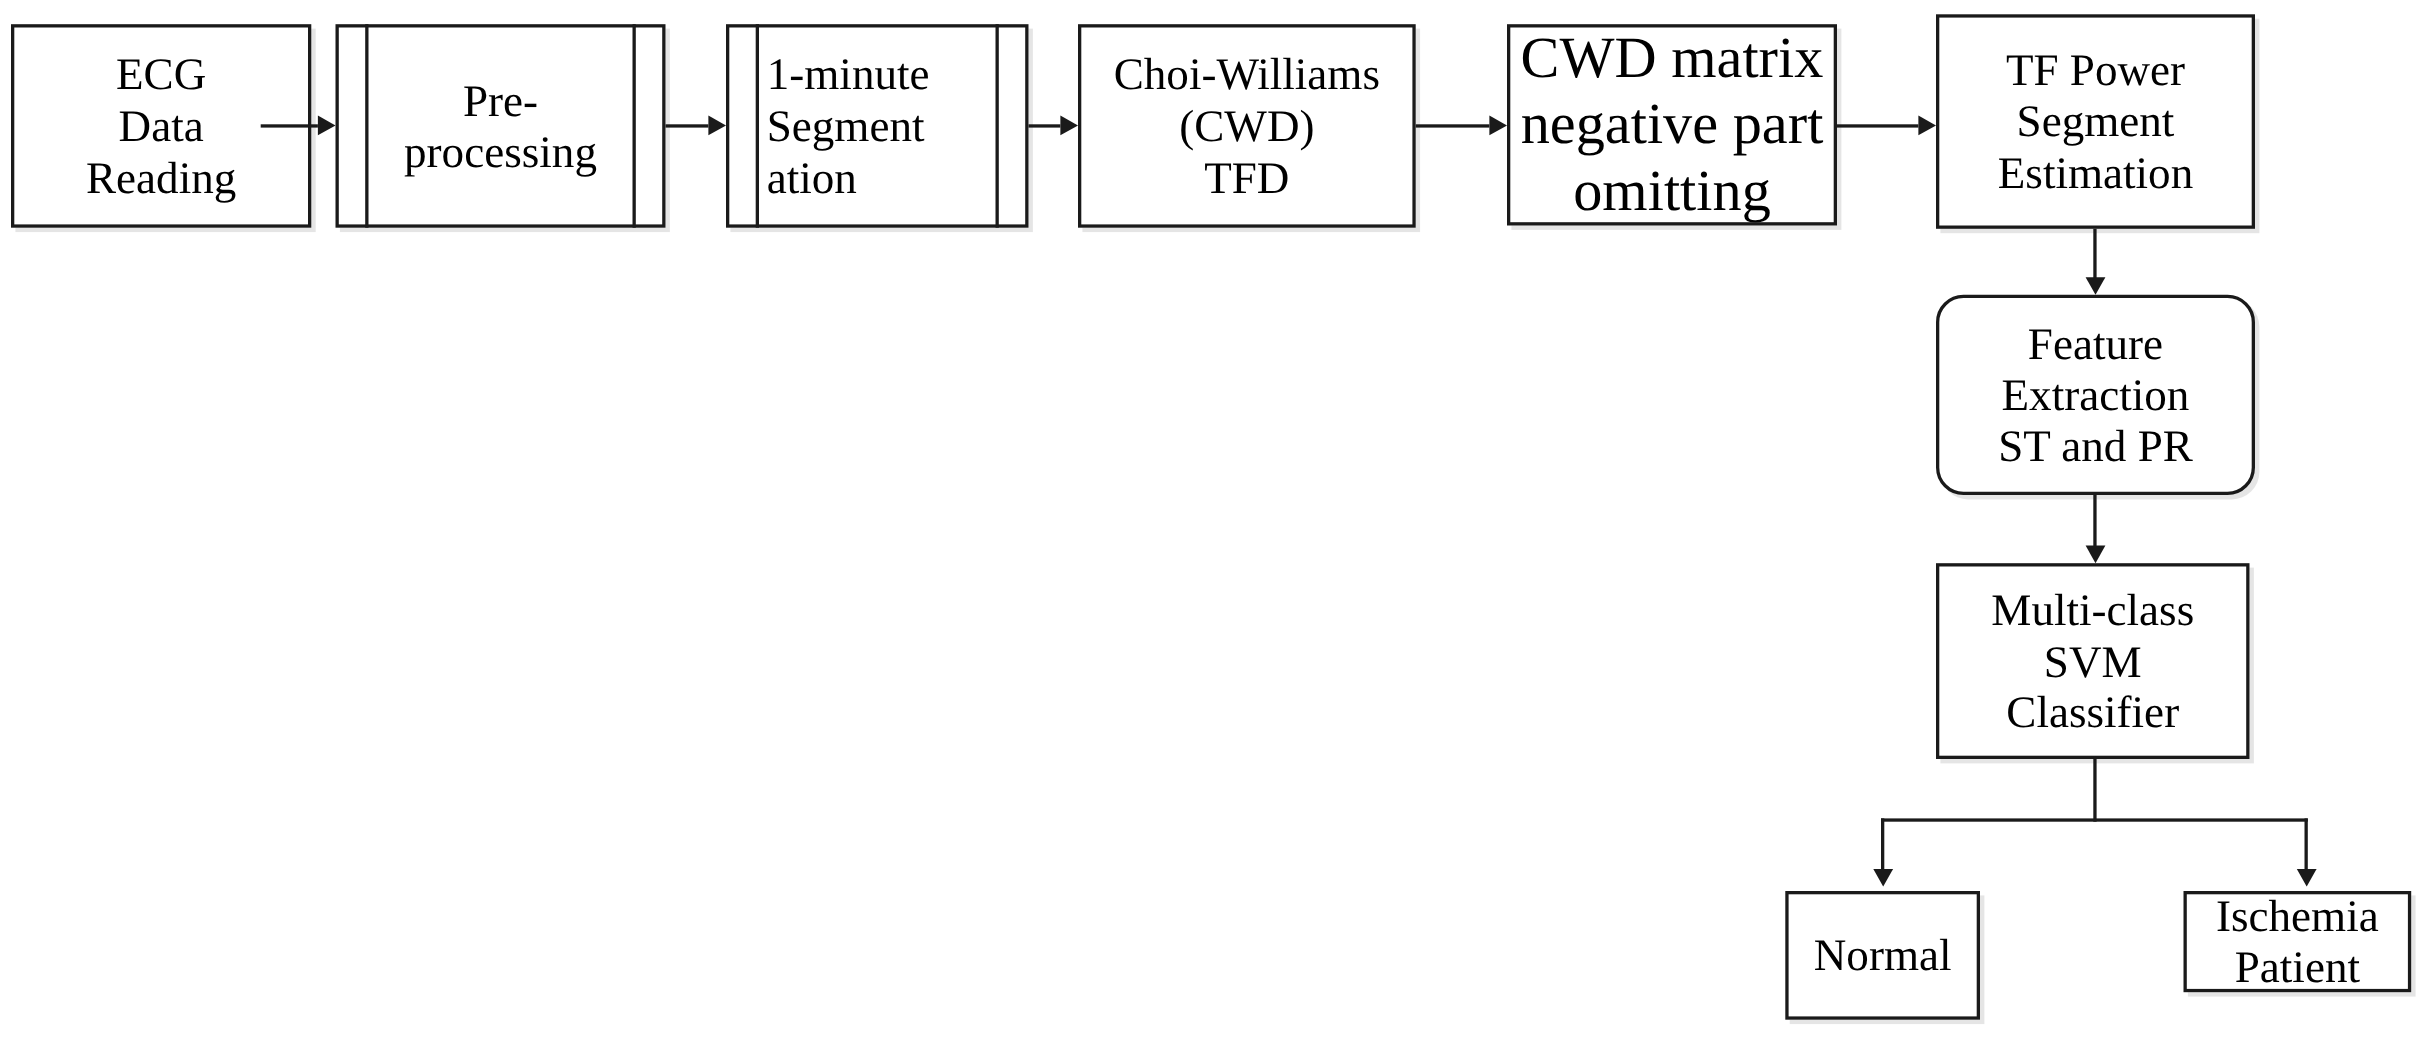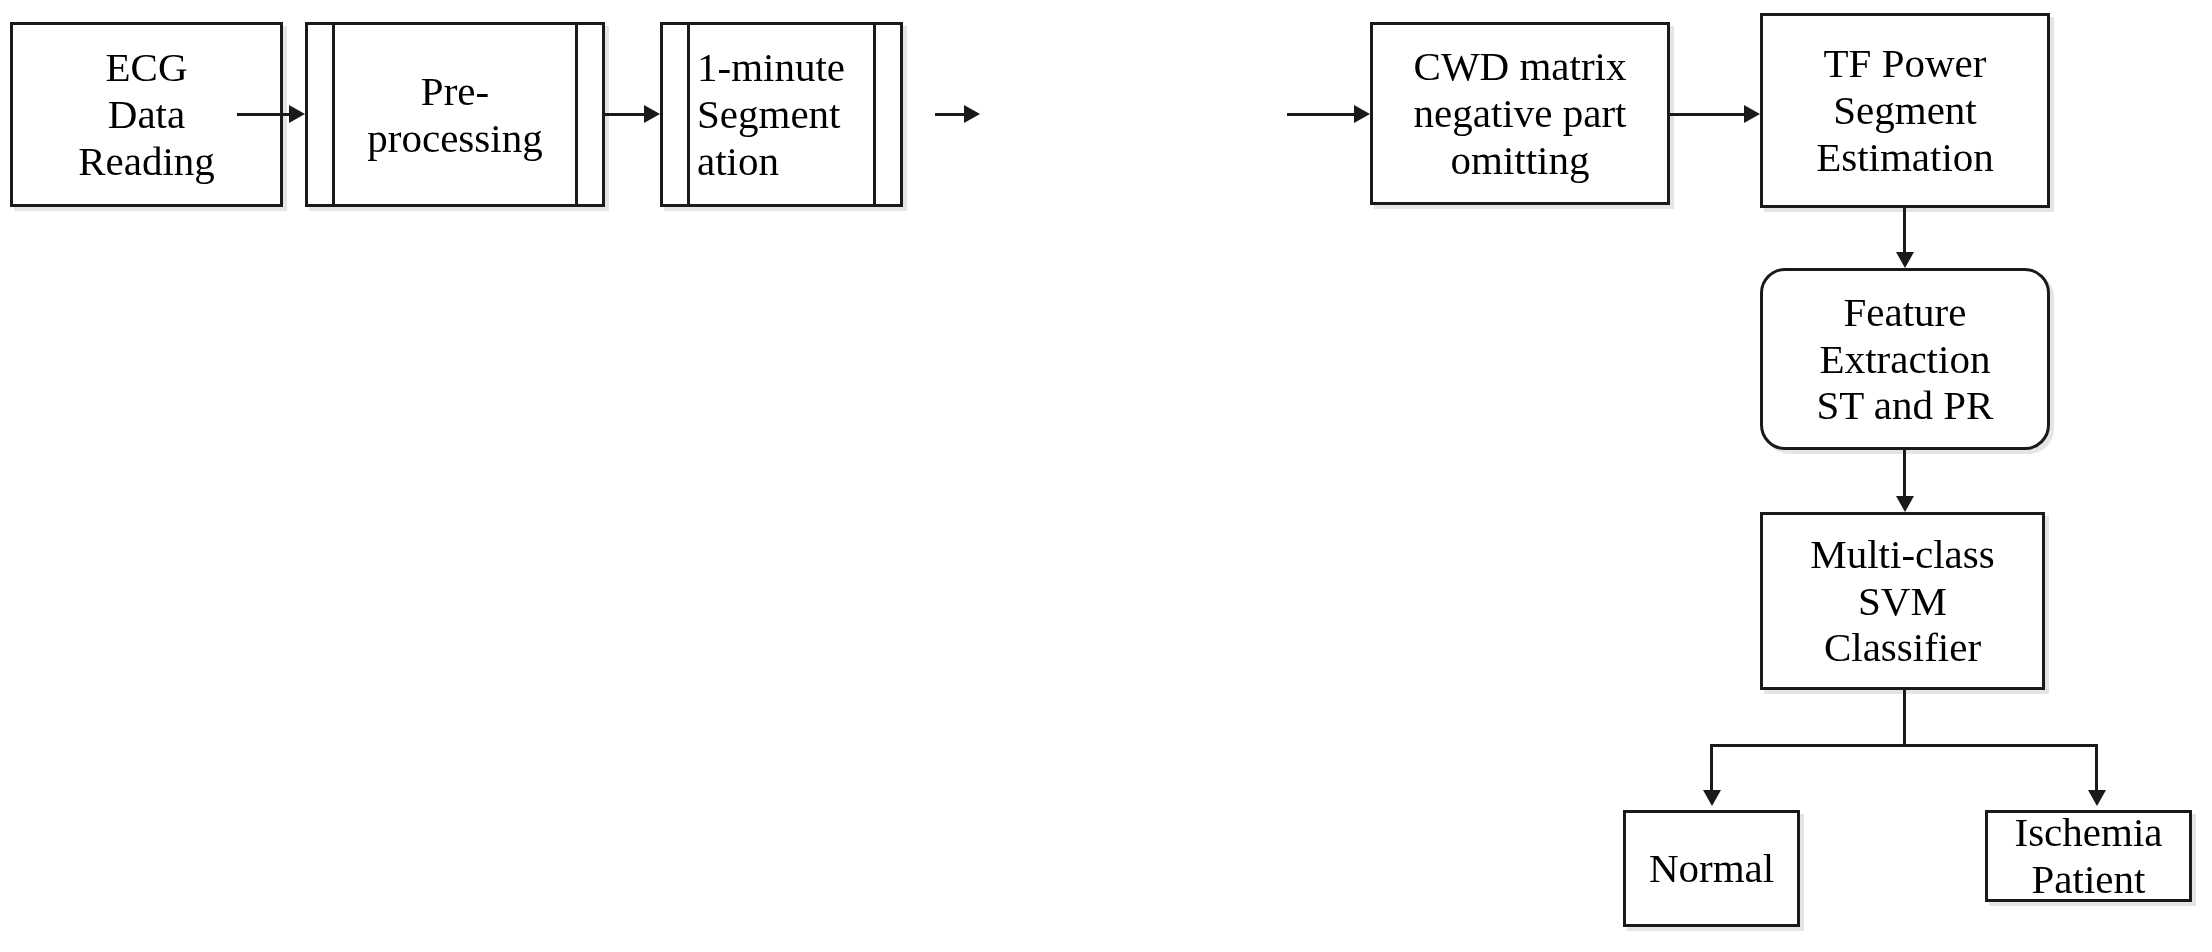--- a/index.html
+++ b/index.html
@@ -82,28 +82,33 @@
     <span class="lbl">ECG</span>
     <span class="lbl">Data</span>
     <span class="lbl">Reading</span>
   </div>
 
   <div class="node predef" style="left:305px; top:22px; width:300px; height:185px; font-size:41px;">
     <span class="lbl">Pre-</span>
     <span class="lbl">processing</span>
   </div>
 
-  <div class="node predef align-left" style="left:660px; top:22px; width:243px; height:185px; font-size:41px;">
+  <div class="node predef align-left" style="left:660px; top:22px; width:275px; height:185px; font-size:41px;">
     <span class="lbl">1-minute</span>
     <span class="lbl">Segment</span>
     <span class="lbl">ation</span>
   </div>
 
+  <div class="node" style="left:980px; top:22px; width:307px; height:185px; font-size:41px;">
+    <span class="lbl">Choi-Williams</span>
+    <span class="lbl">(CWD)</span>
+    <span class="lbl">TFD</span>
+  </div>
 
-  <div class="node" style="left:1370px; top:22px; width:300px; height:183px; font-size:41px;">
+  <div class="node" style="left:1370px; top:22px; width:300px; height:183px; font-size:53px;">
     <span class="lbl">CWD matrix</span>
     <span class="lbl">negative part</span>
     <span class="lbl">omitting</span>
   </div>
 
   <div class="node" style="left:1760px; top:13px; width:290px; height:195px; font-size:41px;">
     <span class="lbl">TF Power</span>
     <span class="lbl">Segment</span>
     <span class="lbl">Estimation</span>
   </div>

